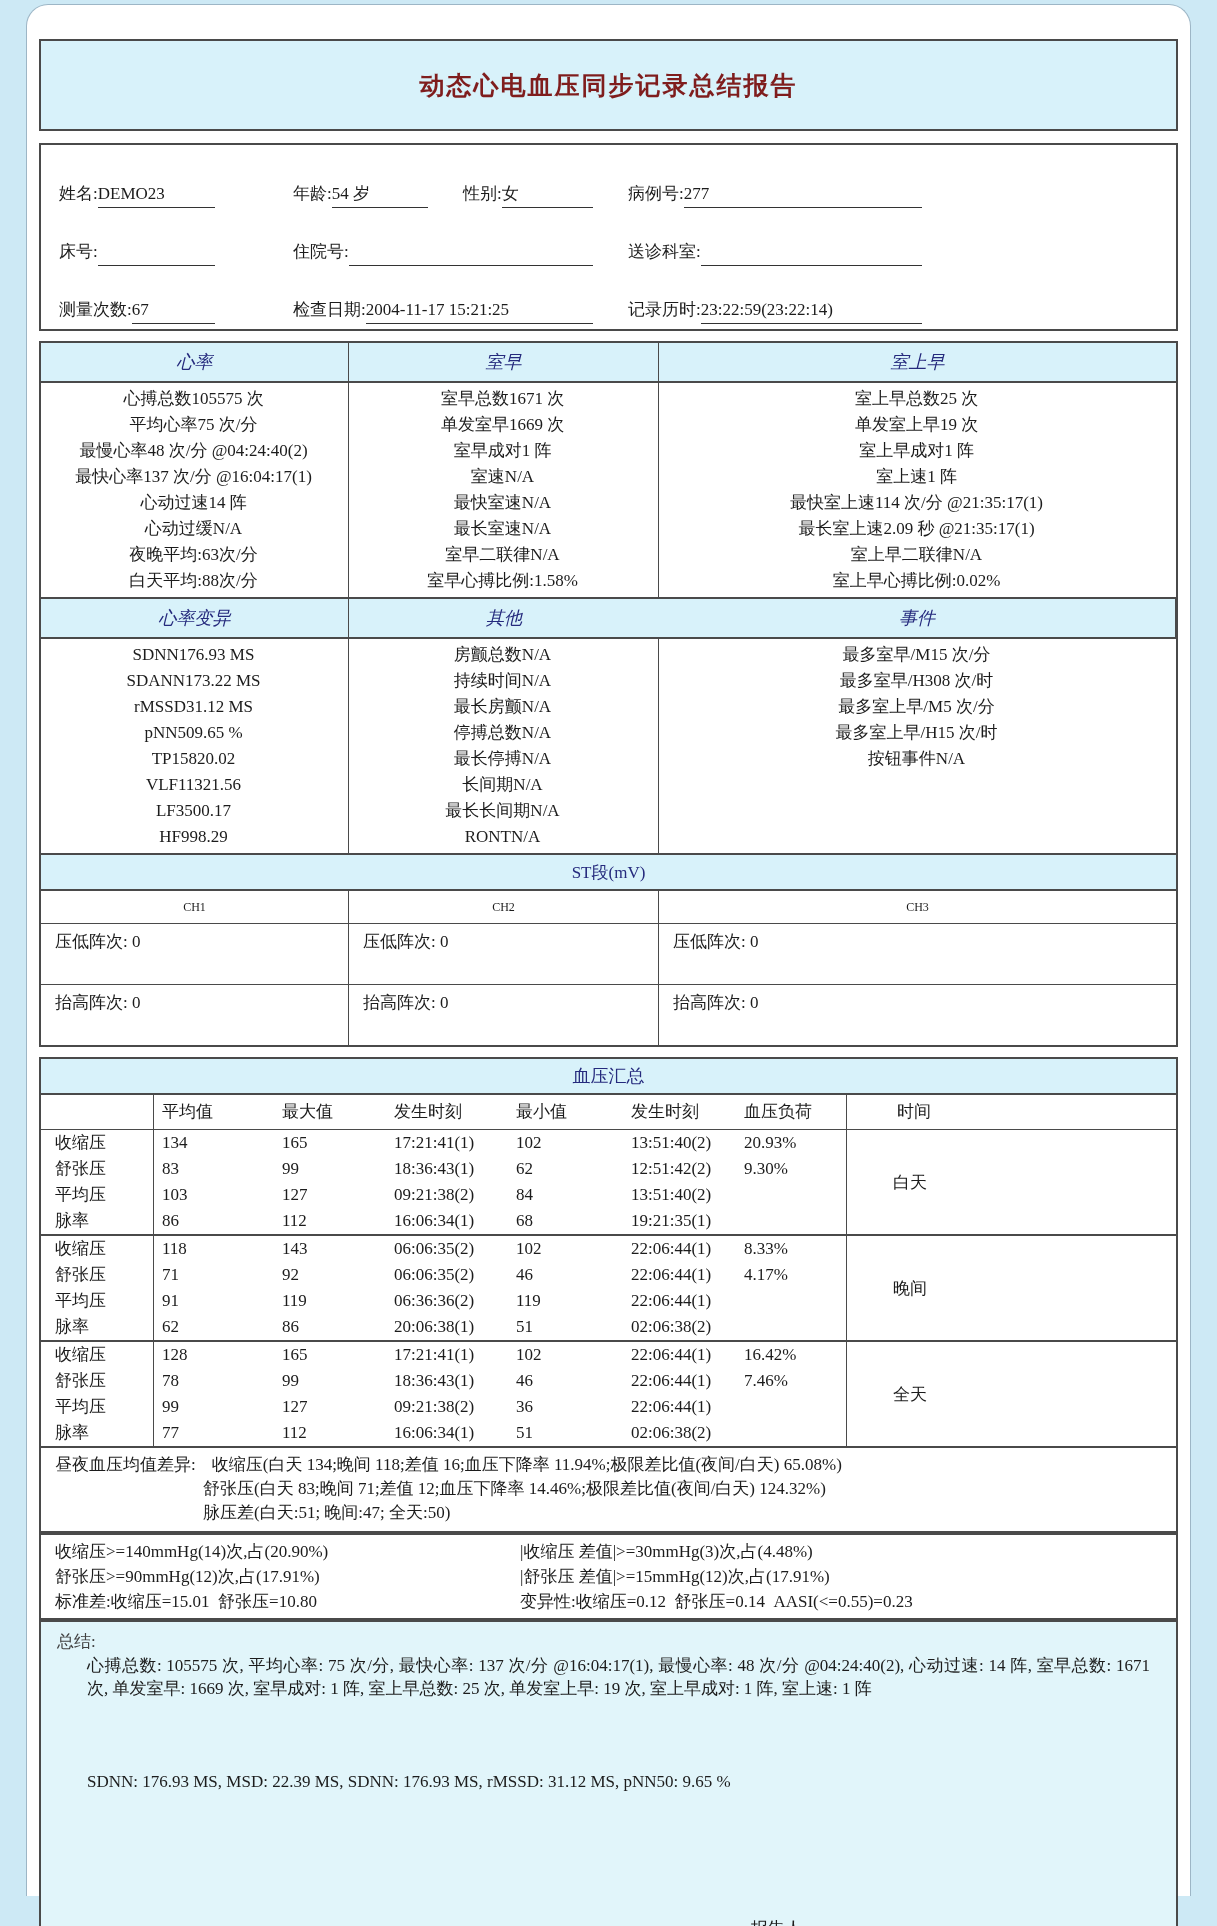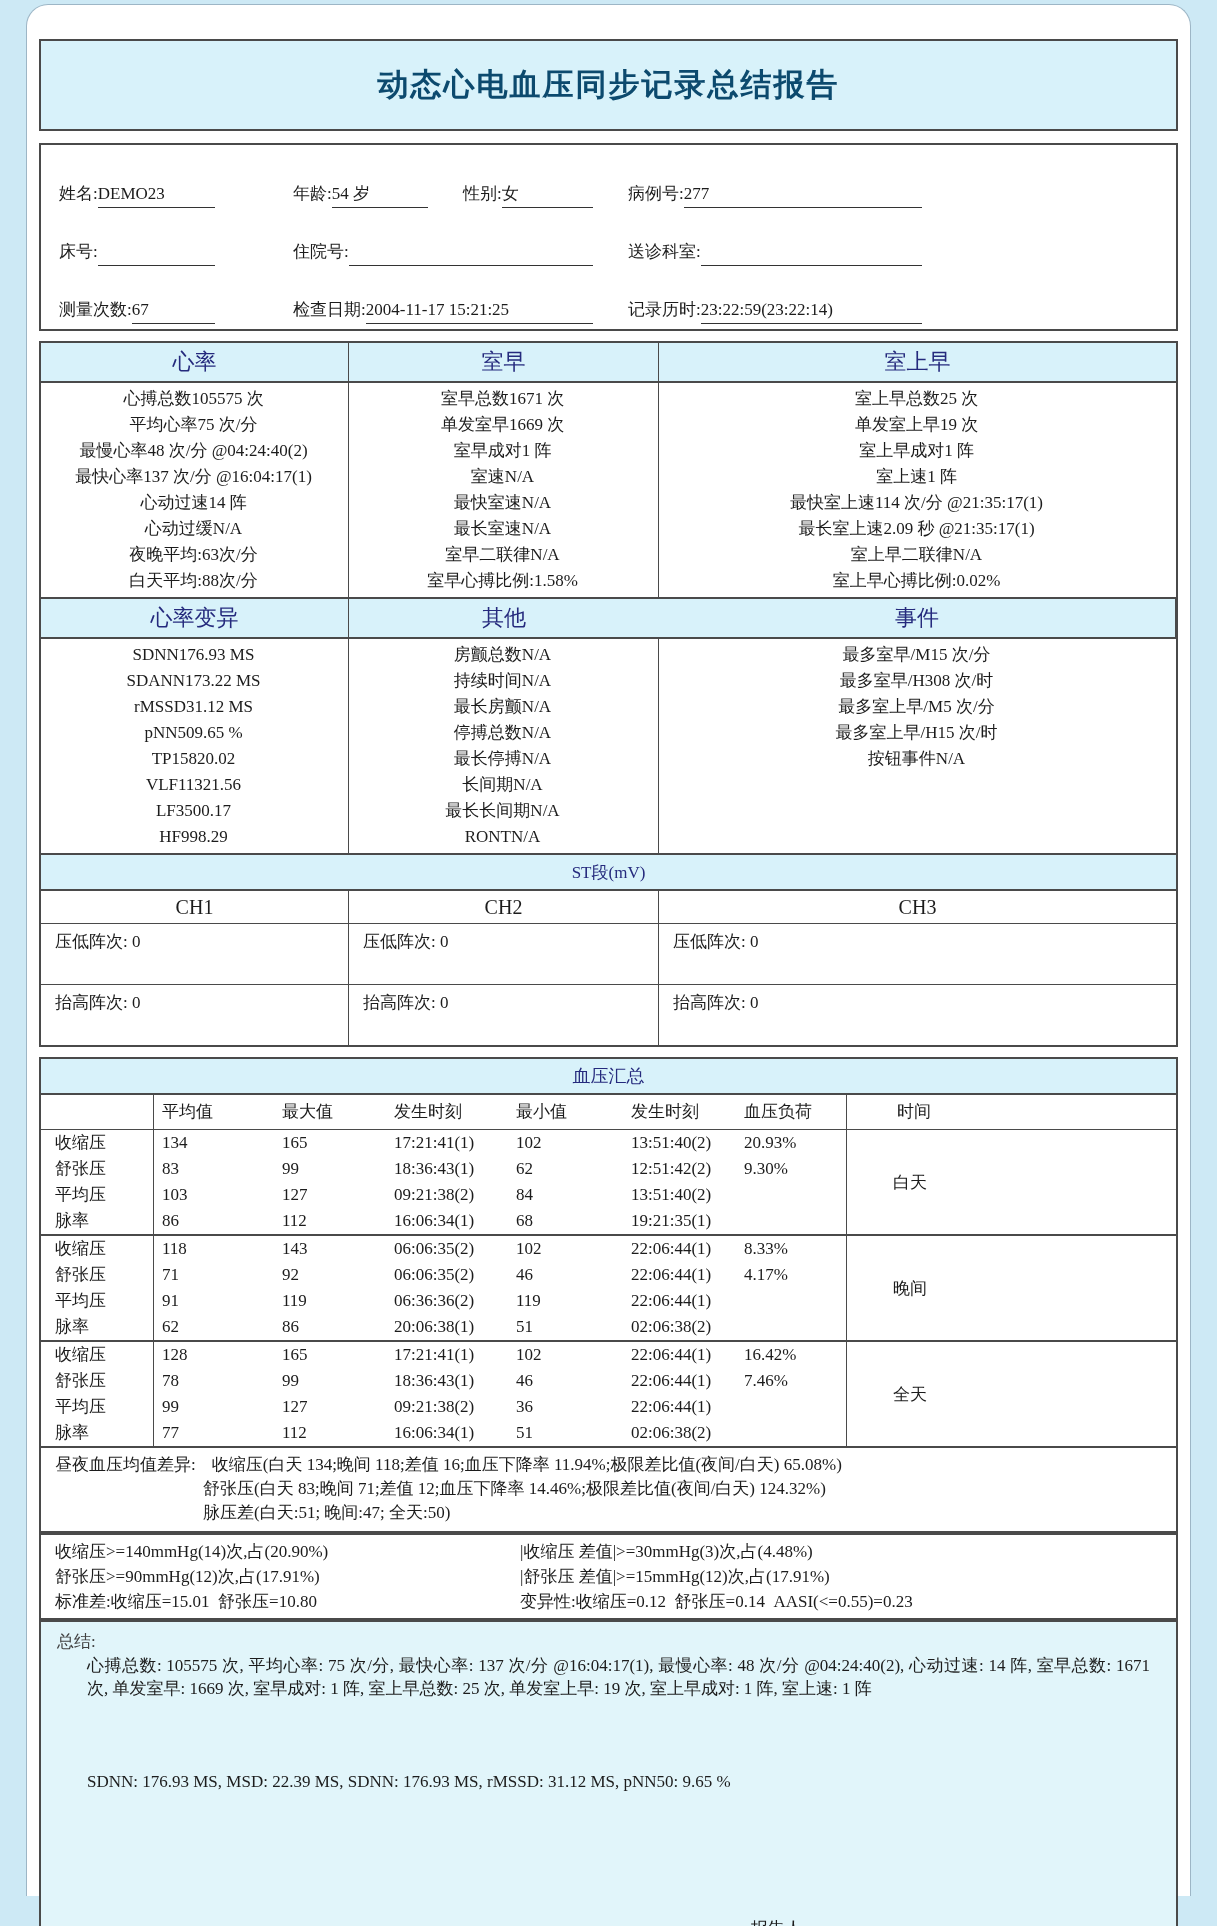--- a/index.html
+++ b/index.html
@@ -20,54 +20,54 @@
     padding:34px 12px 0;
   }
   .box{border:2px solid #4a4a4a;box-sizing:border-box;}
   
   .title-box{
     height:92px;background:#d8f2fa;
     display:flex;align-items:center;justify-content:center;
     margin-bottom:12px;
   }
   .title-box h1{
-    margin:0;font-size:31px;font-weight:bold;color:#0c4a6e;letter-spacing:2px;
+    margin:0;font-size:25px;font-weight:bold;color:#7f1d1d;letter-spacing:2px;
   }
   
   .patient-box{padding:5px 4px;margin-bottom:10px;}
   .prow{display:flex;height:26px;line-height:24px;margin-top:32px;}
   .pcell{display:flex;box-sizing:border-box;padding-left:14px;}
   .pc1{width:248px;}
   .pc2{width:170px;padding-left:0;}
   .pc3{width:165px;padding-left:0;}
   .pc2w{width:335px;padding-left:0;}
   .pclast{flex:1;padding-left:0;}
   .plab{white-space:pre;}
   .pval{flex:1;border-bottom:1px solid #333;margin-right:35px;white-space:pre;overflow:hidden;}
   .pc1 .pval{margin-right:78px;}
   .pclast .pval{margin-right:250px;}
   
   .grid-box{margin-bottom:10px;}
   .band{display:grid;grid-template-columns:308px 310px 1fr;height:38px;
         background:#d8f2fa;border-bottom:2px solid #4a4a4a;}
   .band.mid{border-top:2px solid #4a4a4a;}
   .bandcell{display:flex;align-items:center;justify-content:center;
-            font-size:22px;color:#252a7d;box-sizing:border-box;}
+            font-size:18px;color:#252a7d;box-sizing:border-box;font-style:italic;}
   .bandcell.bdr{border-right:1px solid #4a4a4a;}
   .gbody{display:grid;grid-template-columns:308px 310px 1fr;}
   .gcol{box-sizing:border-box;padding:3px 0;}
   .gcol.bdr{border-right:1px solid #4a4a4a;}
   .grow{display:flex;justify-content:center;height:26px;line-height:26px;}
   .gl{padding-left:12px;white-space:pre;}
   .gv{padding-right:14px;white-space:pre;}
   
   .stband{height:34px;background:#d8f2fa;border-top:2px solid #4a4a4a;border-bottom:2px solid #4a4a4a;
           display:flex;align-items:center;justify-content:center;font-size:17px;color:#252a7d;}
   .chrow{display:grid;grid-template-columns:308px 310px 1fr;height:32px;border-bottom:1px solid #4a4a4a;}
-  .chcell{display:flex;align-items:center;justify-content:center;box-sizing:border-box;font-size:20px;}
+  .chcell{display:flex;align-items:center;justify-content:center;box-sizing:border-box;font-size:12px;}
   .chcell.bdr{border-right:1px solid #4a4a4a;}
   .strow{display:grid;grid-template-columns:308px 310px 1fr;height:60px;}
   .strow.top{border-bottom:1px solid #4a4a4a;}
   .stcell{box-sizing:border-box;padding:6px 0 0 14px;}
   .stcell.bdr{border-right:1px solid #4a4a4a;}
   
   .bp-box{margin-bottom:0;}
   .bphdr{height:34px;background:#d8f2fa;border-bottom:2px solid #4a4a4a;
          display:flex;align-items:center;justify-content:center;font-size:18px;color:#252a7d;}
   .bpgrid{display:grid;grid-template-columns:113px 120px 112px 122px 115px 113px 110px 1fr;}

